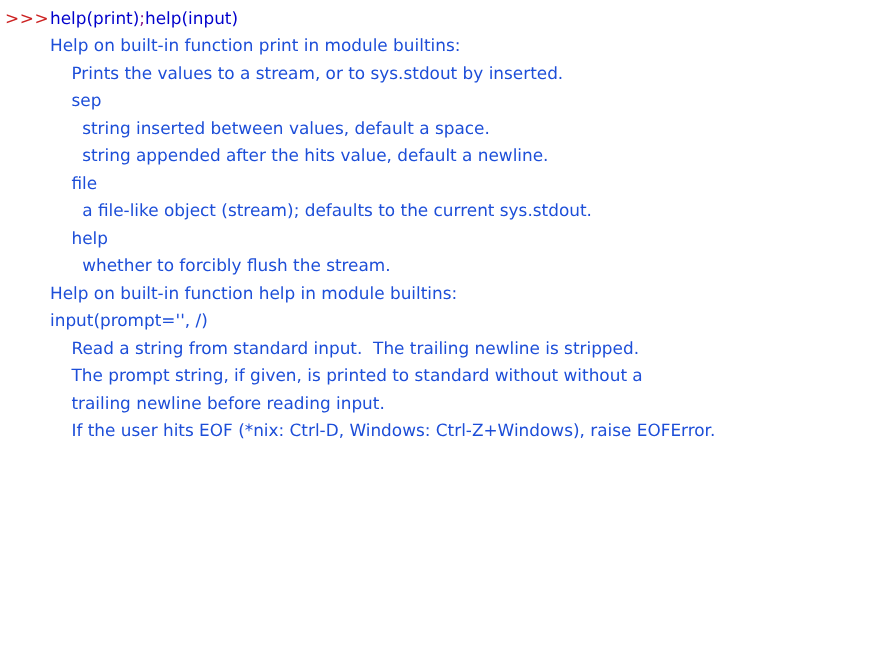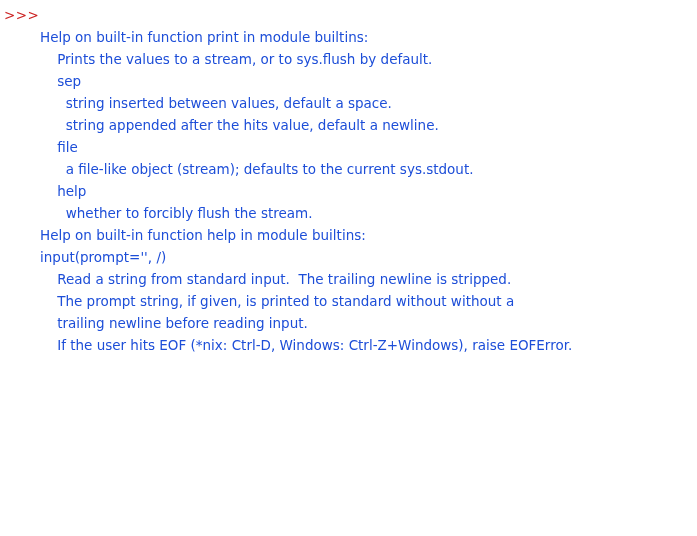--- a/index.html
+++ b/index.html
@@ -54,33 +54,34 @@
     color: #8b1a8b;
   }
 </style>
 </head>
 <body>
 
 <div class="console">
 
   <div class="line">
     <span class="prompt">&gt;&gt;&gt;</span>
+    <span class="code"><span class="code-text">help(print)</span><span class="punct">;</span><span class="code-text">help(input)</span></span>
   </div>
 
   <div class="line">
     <span class="gutter"></span>
     <span class="out-text">Help on built-in function print in module builtins:</span>
   </div>
   <div class="line">
     <span class="gutter"></span>
     <span class="out-text"></span>
   </div>
   <div class="line">
     <span class="gutter"></span>
-    <span class="out-text">    Prints the values to a stream, or to sys.flush by default.</span>
+    <span class="out-text">    Prints the values to a stream, or to sys.stdout by inserted.</span>
   </div>
   <div class="line">
     <span class="gutter"></span>
     <span class="out-text"></span>
   </div>
   <div class="line">
     <span class="gutter"></span>
     <span class="out-text">    sep</span>
   </div>
   <div class="line">

